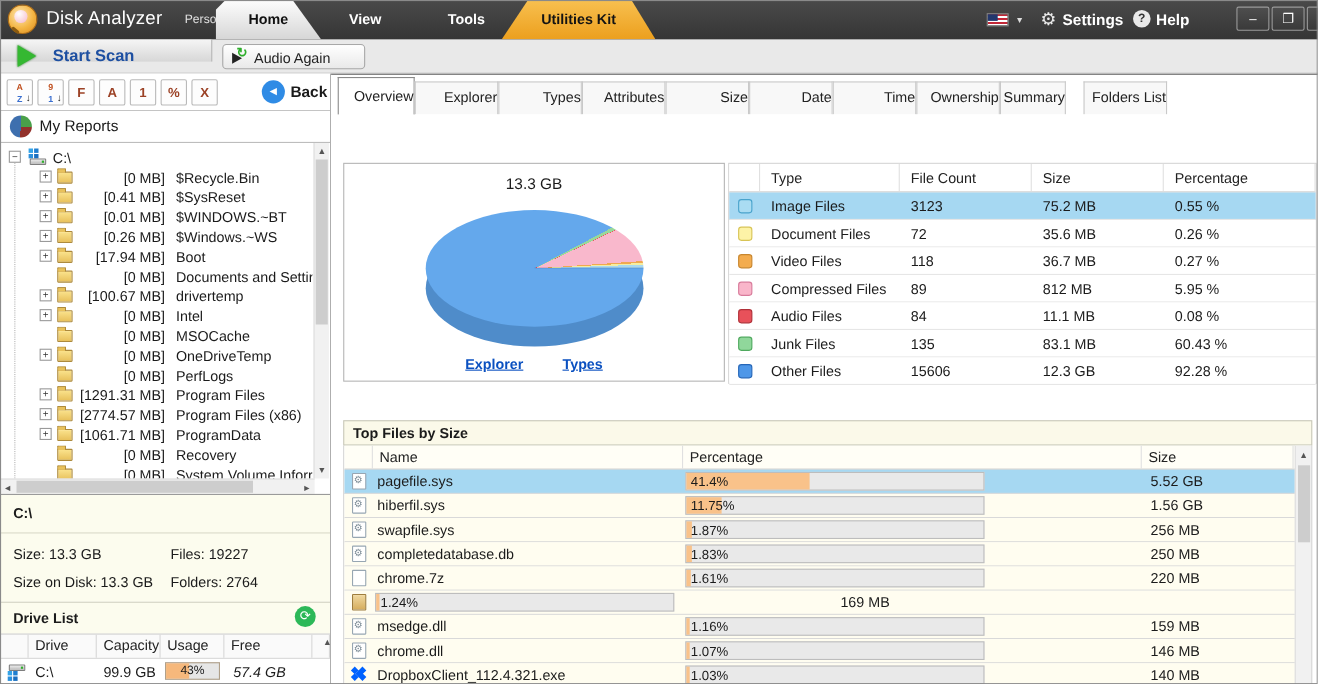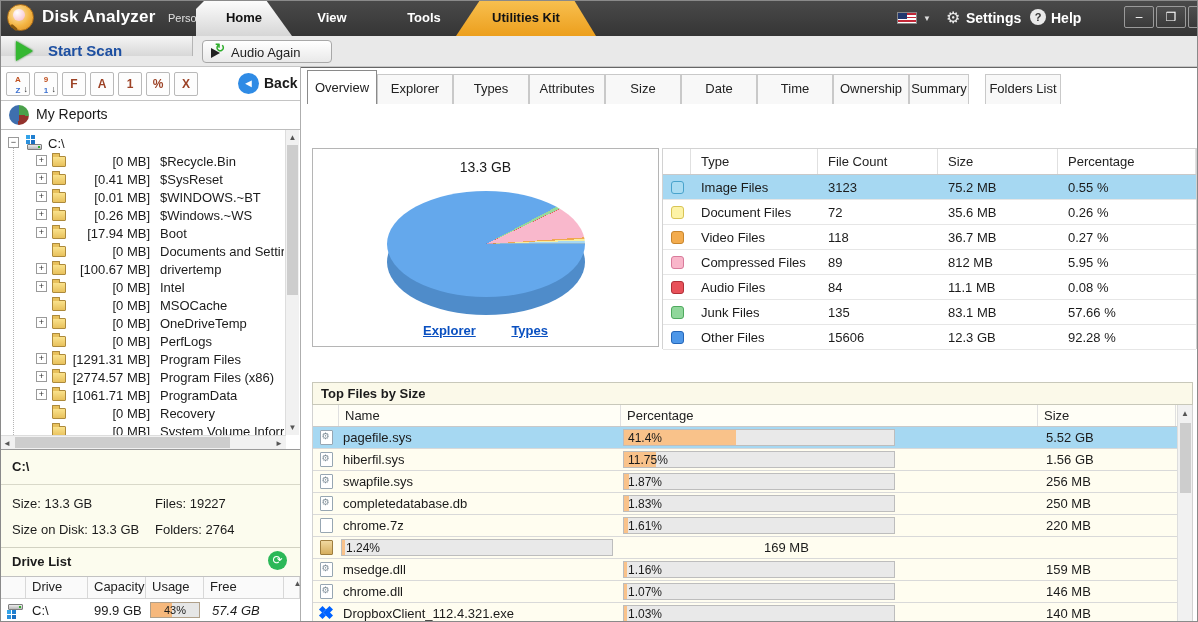--- a/index.html
+++ b/index.html
@@ -7,21 +7,21 @@
        font-family:"Liberation Sans",sans-serif;font-size:13px;color:#1b1b1b}
   
   #titlebar{position:absolute;left:0;top:0;width:1198px;height:36px;
             background:linear-gradient(#4a4a4a,#353535)}
   #logo{position:absolute;left:7px;top:4px;width:27px;height:27px;border-radius:50%;
         background:radial-gradient(circle at 40% 35%,#fde9b8,#f4b543 55%,#d98a1e);border:1px solid #b06f18}
   #logo::before{content:'';position:absolute;left:5px;top:4px;width:12px;height:12px;border-radius:50%;
         background:radial-gradient(circle at 35% 30%,#fff,#f8cdd8 70%,#e89ab0)}
   #logo::after{content:'';position:absolute;left:2px;bottom:1px;width:8px;height:3px;background:#8a5a10;
         border-radius:2px;transform:rotate(40deg)}
-  #appname{position:absolute;left:42px;top:7px;color:#fff;font-weight:bold;font-size:17px;letter-spacing:.2px}
+  #appname{position:absolute;left:42px;top:7px;color:#fff;font-weight:normal;font-size:17px;letter-spacing:.2px}
   #edition{position:absolute;left:168px;top:12px;color:#e0e0e0;font-size:11px}
   .ttab{position:absolute;top:0;height:36px;text-align:center;font-weight:bold;font-size:13px;cursor:default}
   #tab-home{left:196px;width:96px;line-height:36px;color:#111;
             background:linear-gradient(#fdfdfd,#d6d6d6);
             clip-path:polygon(0 100%,0 9px,9px 0,calc(100% - 26px) 0,100% 100%)}
   #tab-view{left:300px;width:64px;line-height:36px;color:#fff}
   #tab-tools{left:392px;width:64px;line-height:36px;color:#fff}
   #tab-utilities{left:456px;width:140px;line-height:36px;color:#131313;
             background:linear-gradient(#f8c050,#ec9f1d);
             clip-path:polygon(0 100%,24px 0,calc(100% - 22px) 0,100% 100%)}
@@ -102,21 +102,21 @@
   #drive-table{position:absolute;left:0;top:28px;width:300px;height:48px;background:#fff;border-top:1px solid #c2c2c2}
   .dl-head{display:flex;height:22px;background:#fafafa;border-bottom:1px solid #d5d5d5;font-size:13px;color:#222}
   .dl-head>div{border-right:1px solid #d8d8d8;padding:2px 0 0 6px}
   .dl-row{display:flex;height:22px;background:#fff;font-size:13px;align-items:center}
   .dc0{width:26px}.dc1{width:62px}.dc2{width:58px}.dc3{width:58px}.dc4{width:80px}.dc5{width:16px;position:relative}
   .usage-track{position:relative;width:50px;height:16px;border:1px solid #b0a08a;background:#e6e6e6;margin-left:4px}
   .usage-fill{position:absolute;left:0;top:0;height:100%;background:#f6b87c}
   .usage-label{position:absolute;left:0;top:1px;width:100%;text-align:center;font-size:11px}
   
   #right-tabs{position:absolute;left:301px;top:67px;width:897px;height:37px;background:#fff;border-top:1px solid #666}
-  .mtab{position:absolute;top:6px;height:30px;line-height:28px;text-align:center;font-size:13px;color:#222;
+  .mtab{position:absolute;top:6px;height:30px;line-height:28px;text-align:right;font-size:13px;color:#222;
         background:#f8f8f8;border:1px solid #c9c9c9;border-bottom:none}
   .mtab.active{top:2px;height:35px;line-height:33px;background:#fff;border:1px solid #8a8a8a;border-bottom:none}
   #content{position:absolute;left:301px;top:104px;width:897px;height:518px;background:#fff}
   #pie-panel{position:absolute;left:11px;top:44px;width:347px;height:199px;border:1px solid #b5b5b5}
   #pie-total{position:absolute;left:0;top:10px;width:100%;text-align:center;font-size:14px}
   #pie-depth{position:absolute;left:74px;top:60px;width:198px;height:106px;border-radius:50%;background:#4f8cca}
   #pie-top{position:absolute;left:74px;top:42px;width:198px;height:106px;border-radius:50%;background:#64a8ec}
   #pie-notch{position:absolute;left:173px;top:94px;width:99px;height:1px;background:rgba(20,40,90,.18)}
   #pie-links{position:absolute;left:0;bottom:8px;width:100%;text-align:center}
   #pie-links a{color:#0a50c0;font-weight:bold;text-decoration:underline;font-size:13px;margin:0 16px}
@@ -437,21 +437,21 @@
           <div class="tc3">11.1 MB</div>
           <div class="tc4">0.08 %</div>
         </div>
         <div class="ttrow">
           <div class="tc0">
             <span class="swatch" style="background: rgb(144, 215, 155); border-color: rgb(79, 169, 94);"></span>
           </div>
           <div class="tc1">Junk Files</div>
           <div class="tc2">135</div>
           <div class="tc3">83.1 MB</div>
-          <div class="tc4">57.66 %</div>
+          <div class="tc4">60.43 %</div>
         </div>
         <div class="ttrow">
           <div class="tc0">
             <span class="swatch" style="background: rgb(78, 151, 232); border-color: rgb(37, 102, 184);"></span>
           </div>
           <div class="tc1">Other Files</div>
           <div class="tc2">15606</div>
           <div class="tc3">12.3 GB</div>
           <div class="tc4">92.28 %</div>
         </div>

